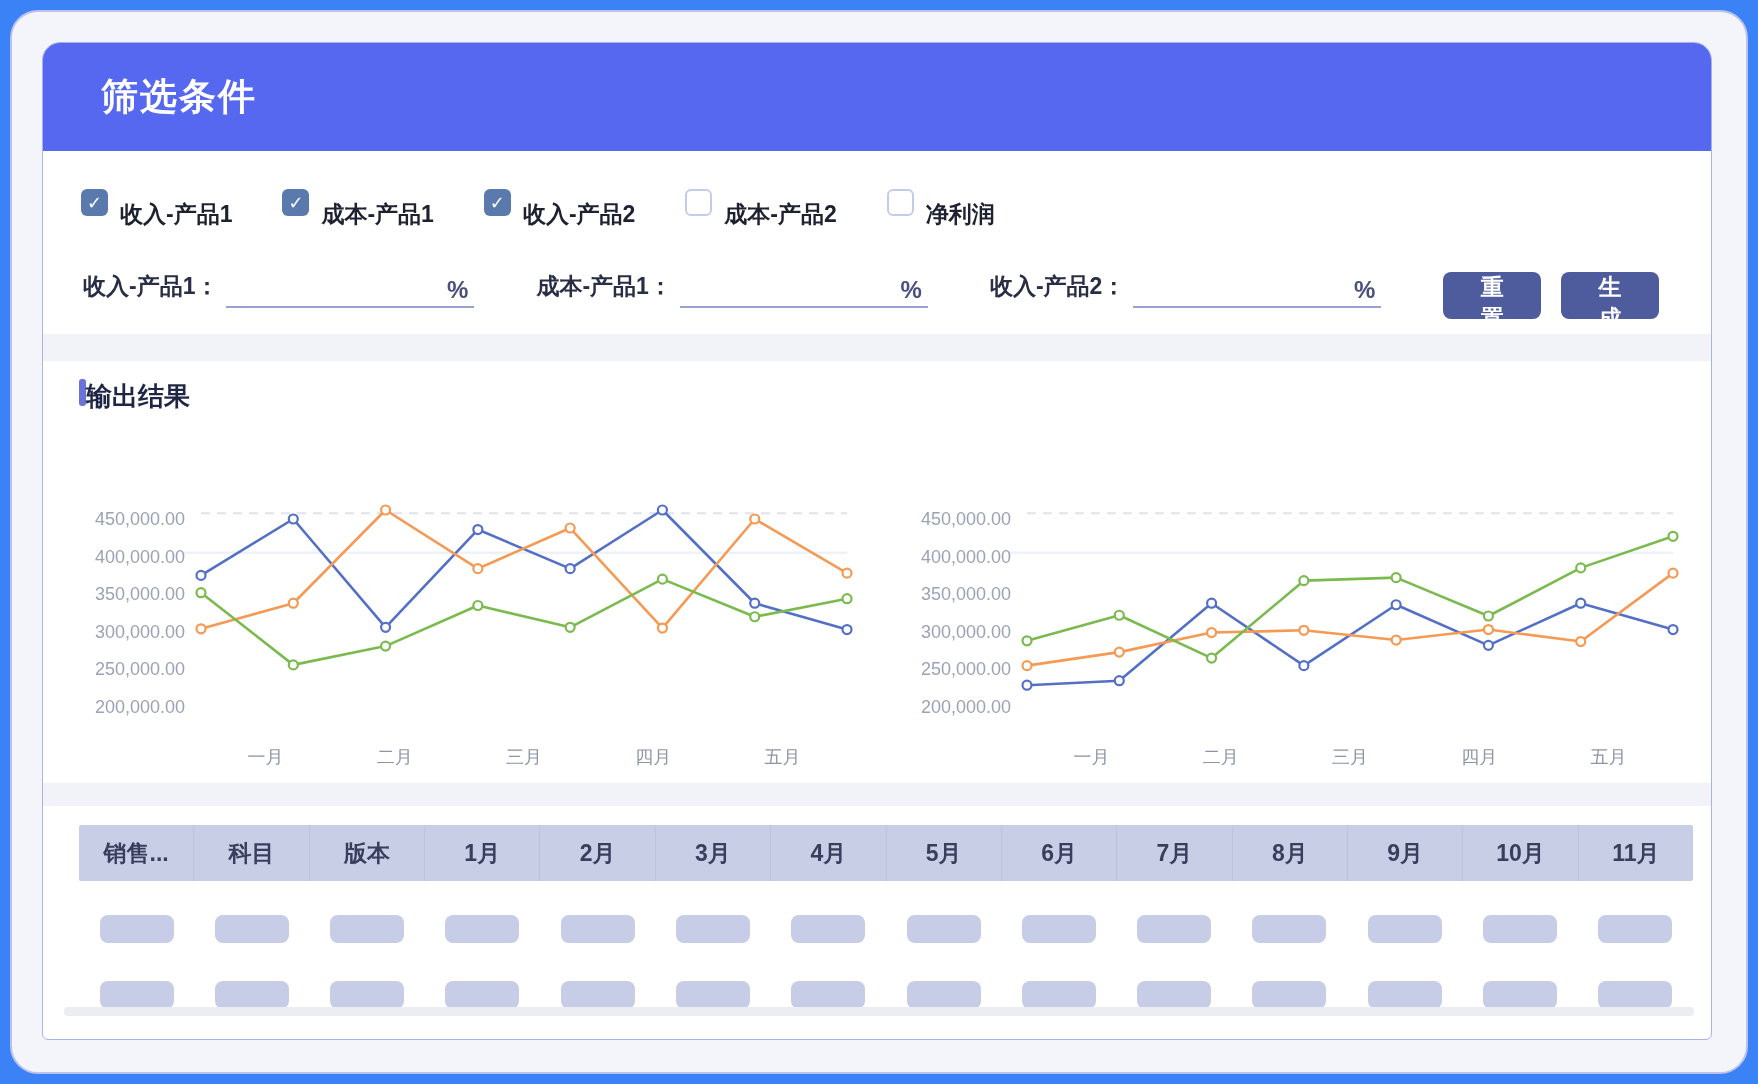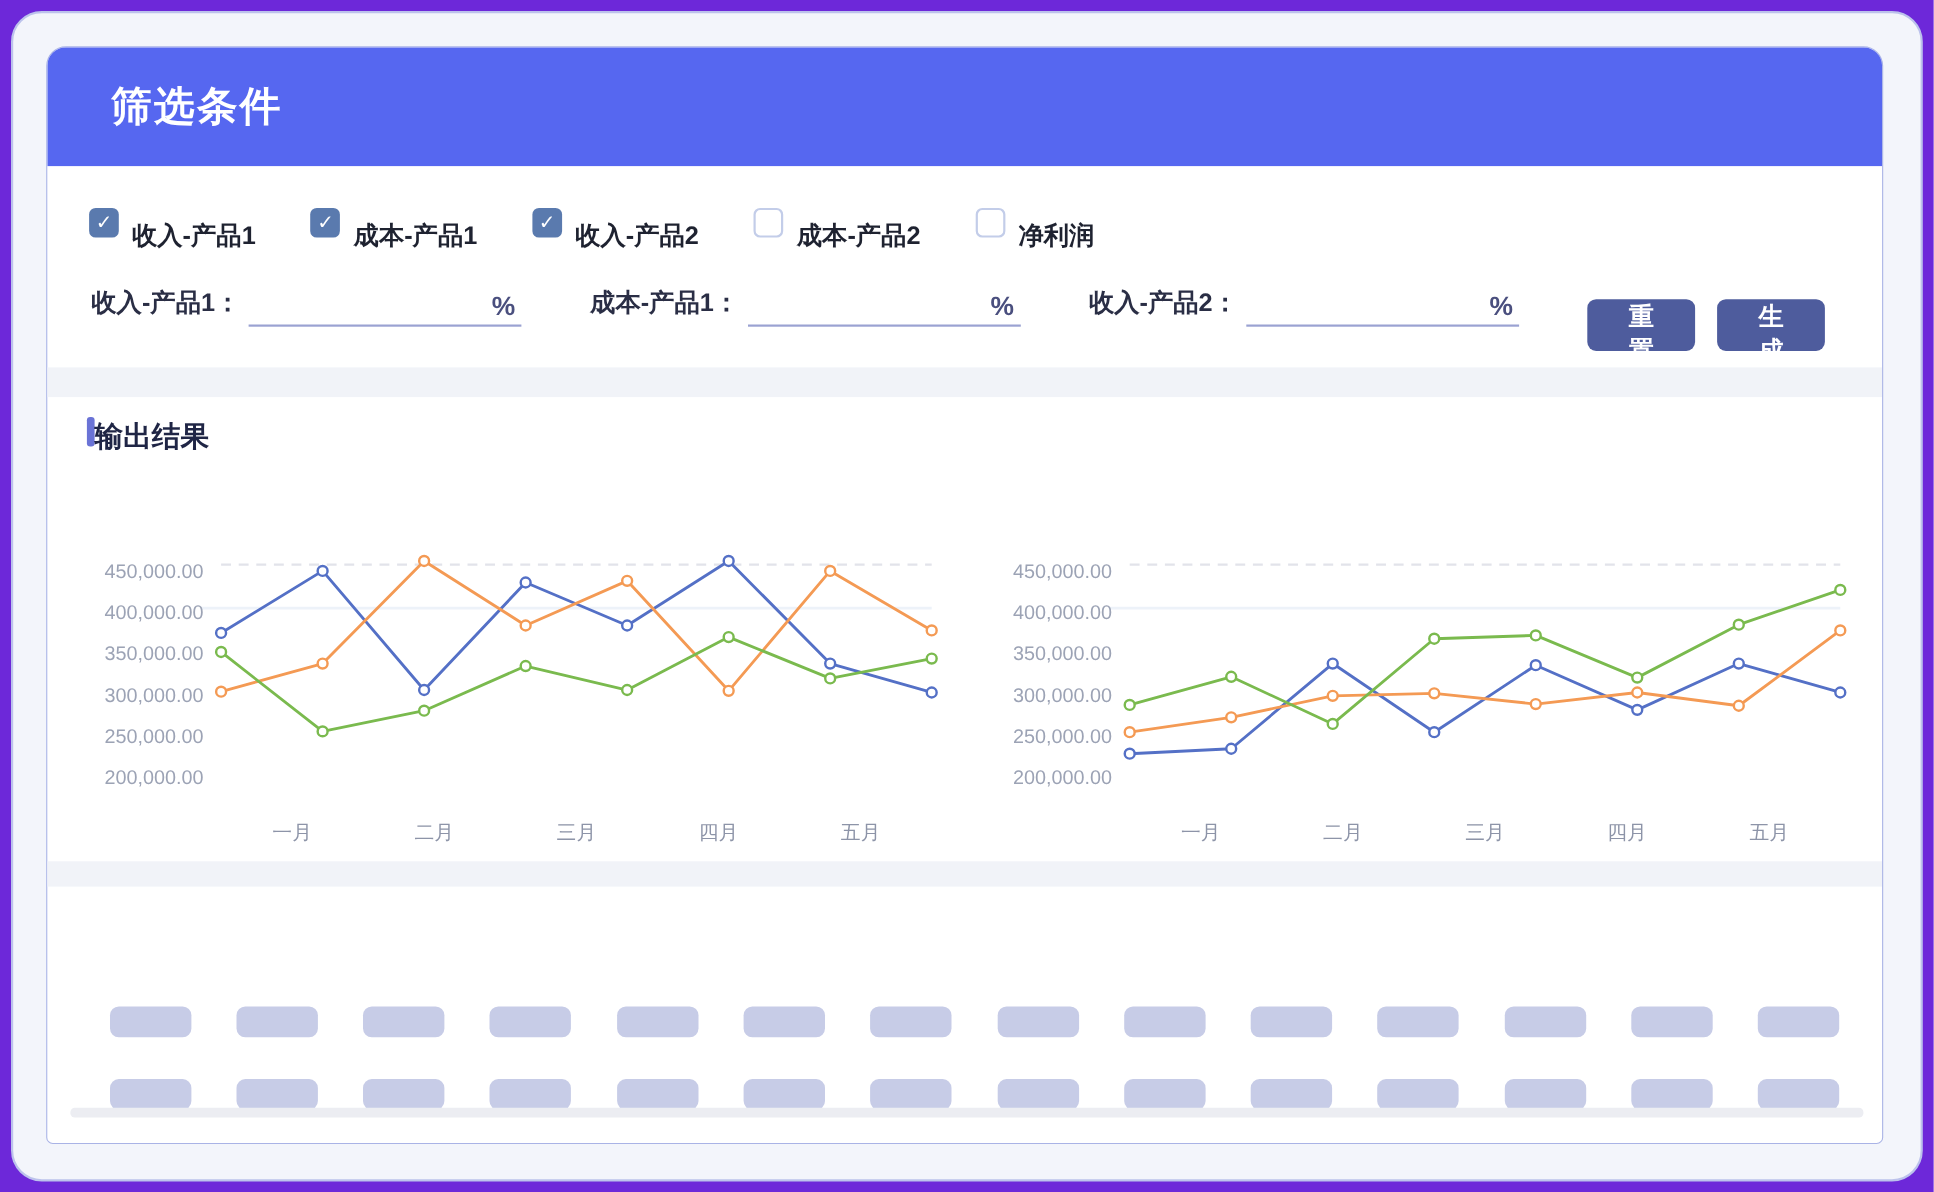--- a/index.html
+++ b/index.html
@@ -1,34 +1,34 @@
 <!DOCTYPE html>
 <html><head>
 <meta charset="utf-8">
 <style>
   * { margin:0; padding:0; box-sizing:border-box; }
   html,body { width:1758px; height:1084px; background:#ffffff; font-family:"Liberation Sans","DejaVu Sans",sans-serif; }
-  .stage { position:relative; width:1758px; height:1084px; background:#6d28d9; overflow:hidden; }
+  .stage { position:relative; width:1758px; height:1084px; background:#3b82f6; overflow:hidden; }
   .frame { position:absolute; left:10px; top:10px; right:10px; bottom:10px;
            background:#F3F5FB; border:2px solid #BCC2EC; border-radius:28px; }
   .card { position:absolute; left:42px; top:42px; width:1670px; height:998px;
           background:#ffffff; border:1px solid #A9B3E6; border-radius:18px 18px 6px 6px; overflow:hidden; }
   .card-header { position:absolute; left:0; top:0; width:100%; height:108px; background:#5667F0; }
   .card-header .title { position:absolute; left:58px; top:50%; transform:translateY(-50%);
                         color:#ffffff; font-size:37px; font-weight:bold; letter-spacing:2px; }
   
   .checkbox-row { position:absolute; left:38px; top:132px; right:30px; display:flex; align-items:center; gap:50px; }
   .cb-item { display:flex; align-items:center; gap:12px; cursor:pointer; }
   .cb-box { width:27px; height:27px; border-radius:6px; display:flex; align-items:center; justify-content:center;
             font-size:18px; font-weight:bold; color:#fff; }
   .cb-box.checked { background:#5A7AAE; }
   .cb-box.unchecked { background:#ffffff; border:2px solid #C3CDE9; }
   .cb-label { font-size:23px; font-weight:600; color:#1E2230;margin-top:24px; }
   
-  .input-row { position:absolute; left:40px; top:214px; right:52px; display:flex; align-items:flex-start; }
+  .input-row { position:absolute; left:40px; top:214px; right:52px; display:flex; align-items:center; }
   .inp-group { display:flex; align-items:flex-end; margin-right:62px; }
   .inp-label { font-size:23px; font-weight:600; color:#2A2E45; padding-bottom:6px; white-space:nowrap; }
   .inp-line { position:relative; width:248px; height:40px; border-bottom:2px solid #9AA2D2; margin-left:8px; }
   .inp-line input { position:absolute; inset:0; border:none; outline:none; background:transparent;
                     font-size:22px; color:#2A2E45; padding:0 36px 4px 6px; width:100%; }
   .inp-suffix { position:absolute; right:6px; bottom:2px; font-size:24px; font-weight:bold; color:#4A4F7E; }
   .btn-group { margin-left:auto; display:flex; gap:20px; }
   .btn { min-width:87px; height:47px; background:#4E5C9D; color:#ffffff; border:none; border-radius:8px;
          font-size:23px; font-weight:600; font-family:inherit; cursor:pointer; padding:0 30px;margin-top:15px; }
   
@@ -213,20 +213,36 @@
           <circle cx="398.85714285714283" cy="113.66400000000002" r="4.5" fill="#ffffff" stroke="#7ABA4E" stroke-width="2.2"></circle>
           <circle cx="491.14285714285717" cy="110.656" r="4.5" fill="#ffffff" stroke="#7ABA4E" stroke-width="2.2"></circle>
           <circle cx="583.4285714285714" cy="149.008" r="4.5" fill="#ffffff" stroke="#7ABA4E" stroke-width="2.2"></circle>
           <circle cx="675.7142857142857" cy="100.88" r="4.5" fill="#ffffff" stroke="#7ABA4E" stroke-width="2.2"></circle>
           <circle cx="768" cy="69.296" r="4.5" fill="#ffffff" stroke="#7ABA4E" stroke-width="2.2"></circle>
         </svg>
     </div>
 
     <div class="band band2"></div>
 
+    <div class="table-header">
+        <div class="th-cell">销售...</div>
+        <div class="th-cell">科目</div>
+        <div class="th-cell">版本</div>
+        <div class="th-cell">1月</div>
+        <div class="th-cell">2月</div>
+        <div class="th-cell">3月</div>
+        <div class="th-cell">4月</div>
+        <div class="th-cell">5月</div>
+        <div class="th-cell">6月</div>
+        <div class="th-cell">7月</div>
+        <div class="th-cell">8月</div>
+        <div class="th-cell">9月</div>
+        <div class="th-cell">10月</div>
+        <div class="th-cell">11月</div>
+      </div>
     <div class="pill-row r1">
         <div class="pill-cell">
           <div class="pill"></div>
         </div>
         <div class="pill-cell">
           <div class="pill"></div>
         </div>
         <div class="pill-cell">
           <div class="pill"></div>
         </div>

